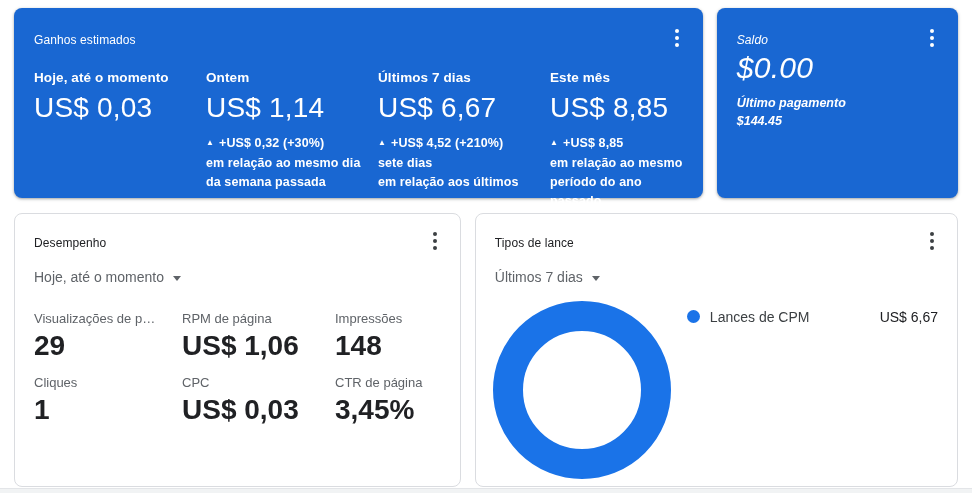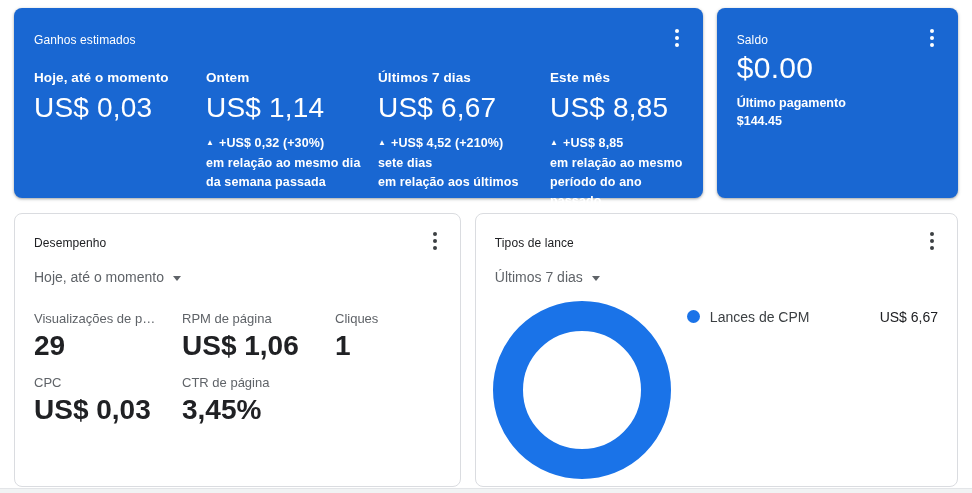--- a/index.html
+++ b/index.html
@@ -22,21 +22,21 @@
     color: #ffffff;
     box-shadow: 0 1px 2px rgba(60,64,67,.3), 0 1px 3px 1px rgba(60,64,67,.15);
     padding: 22px 20px 0 20px;
   }
   .card.white {
     background: #ffffff;
     border: 1px solid #dadce0;
     padding: 19px 19px 0 19px;
   }
   .card-earnings   { width: 704px; height: 190px; }
-  .card-balance    { width: 246px; height: 190px; }
+  .card-balance    { width: 246px; height: 190px; font-style: italic; }
   .card-performance{ width: 466px; height: 274px; }
   .card-bidtypes   { width: 504px; height: 274px; }
 
   .card-header { display: flex; align-items: flex-start; justify-content: space-between; }
   .card-title { font-size: 12px; font-weight: 400; letter-spacing: .1px; line-height: 20px; }
   .card.white .card-title { color: #202124; }
 
   
   .kebab {
     width: 24px; height: 24px; border: none; background: transparent;
@@ -184,20 +184,24 @@
         <span class="tri"></span>
       </button>
       <div class="metrics">
         <div class="metric">
           <div class="metric-label">Visualizações de p…</div>
           <div class="metric-value">29</div>
         </div>
         <div class="metric">
           <div class="metric-label">RPM de página</div>
           <div class="metric-value">US$ 1,06</div>
+        </div>
+        <div class="metric">
+          <div class="metric-label">Impressões</div>
+          <div class="metric-value">148</div>
         </div>
         <div class="metric">
           <div class="metric-label">Cliques</div>
           <div class="metric-value">1</div>
         </div>
         <div class="metric">
           <div class="metric-label">CPC</div>
           <div class="metric-value">US$ 0,03</div>
         </div>
         <div class="metric">

